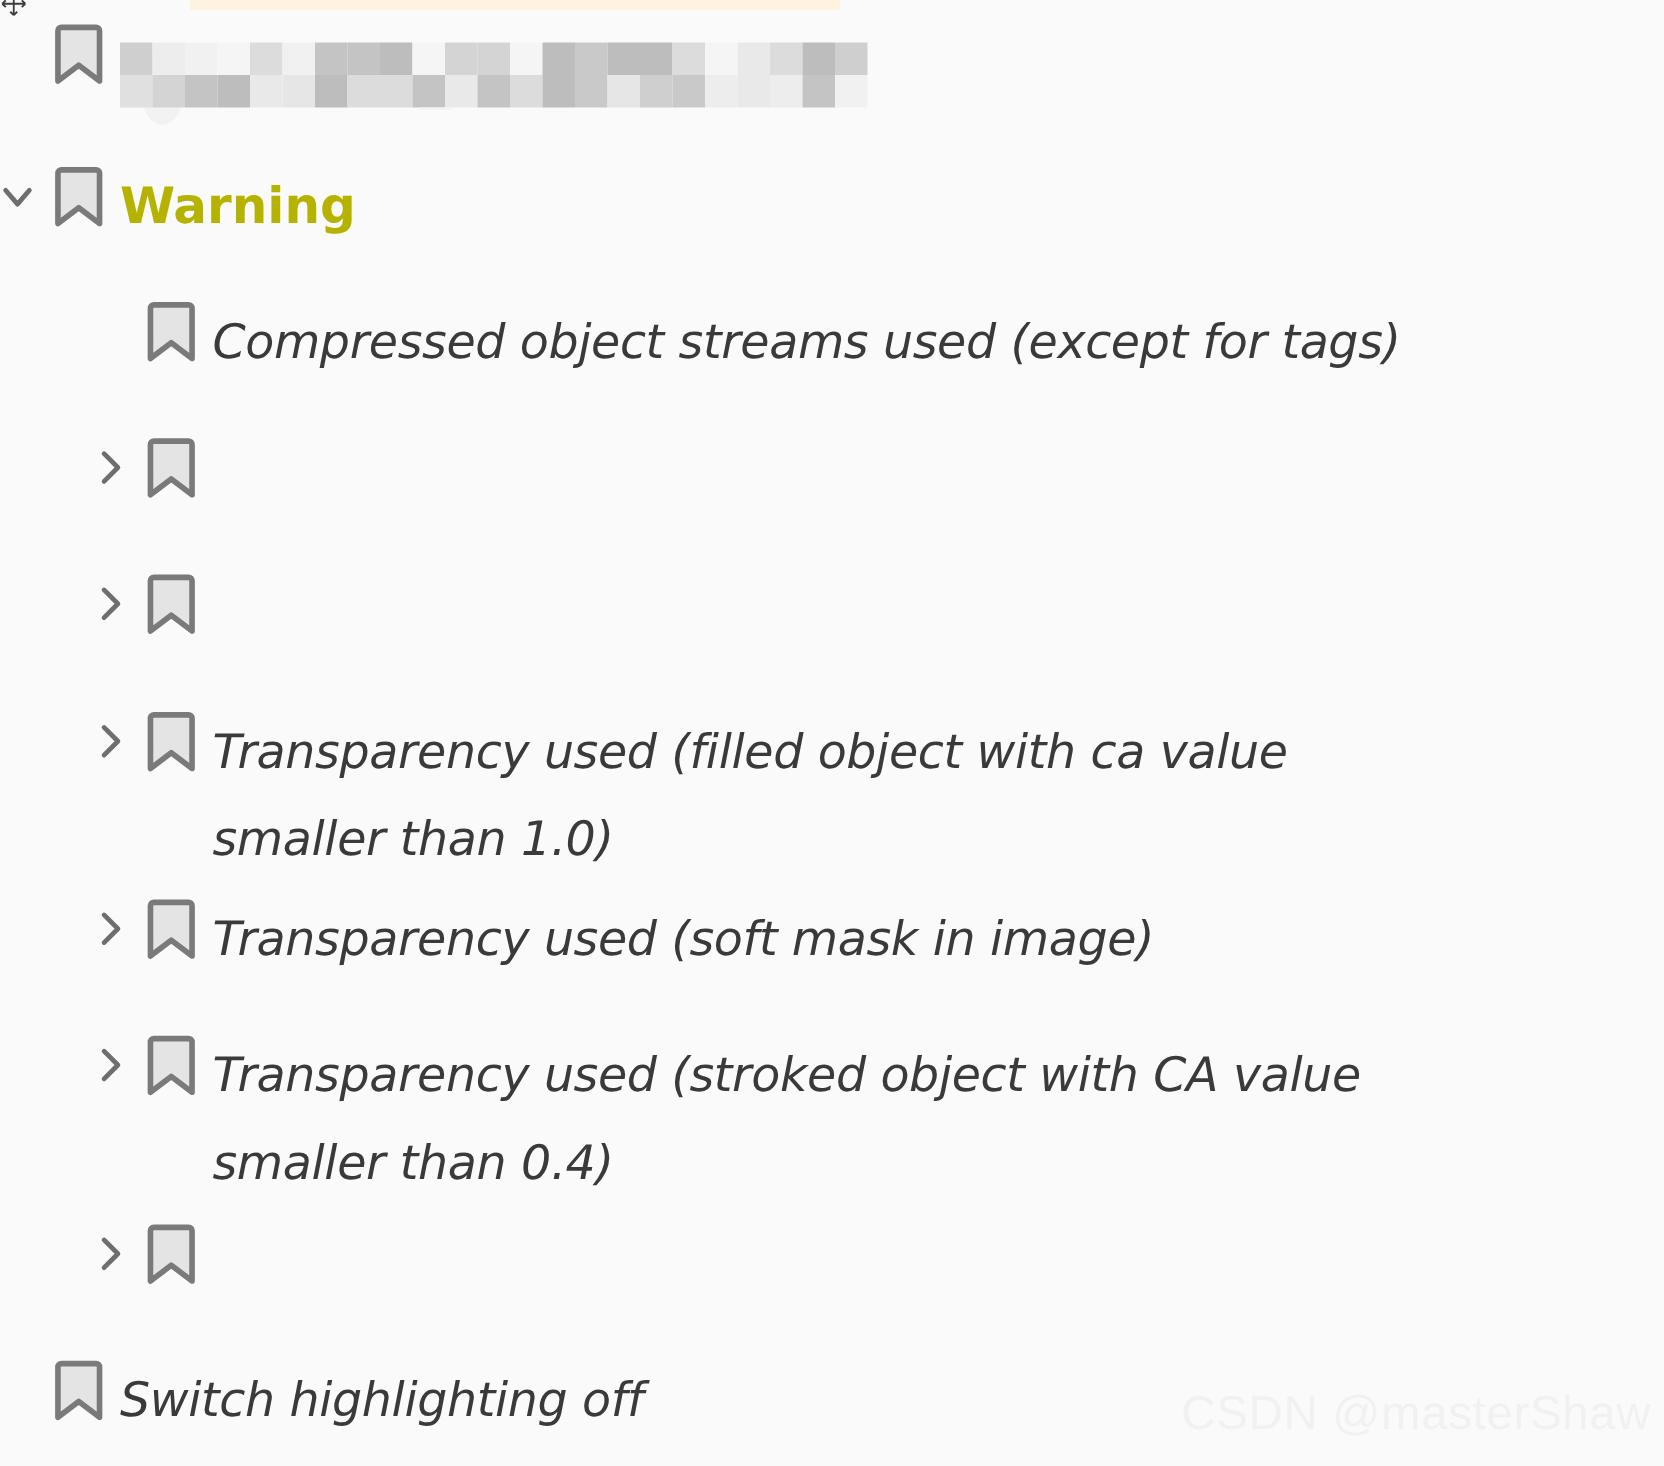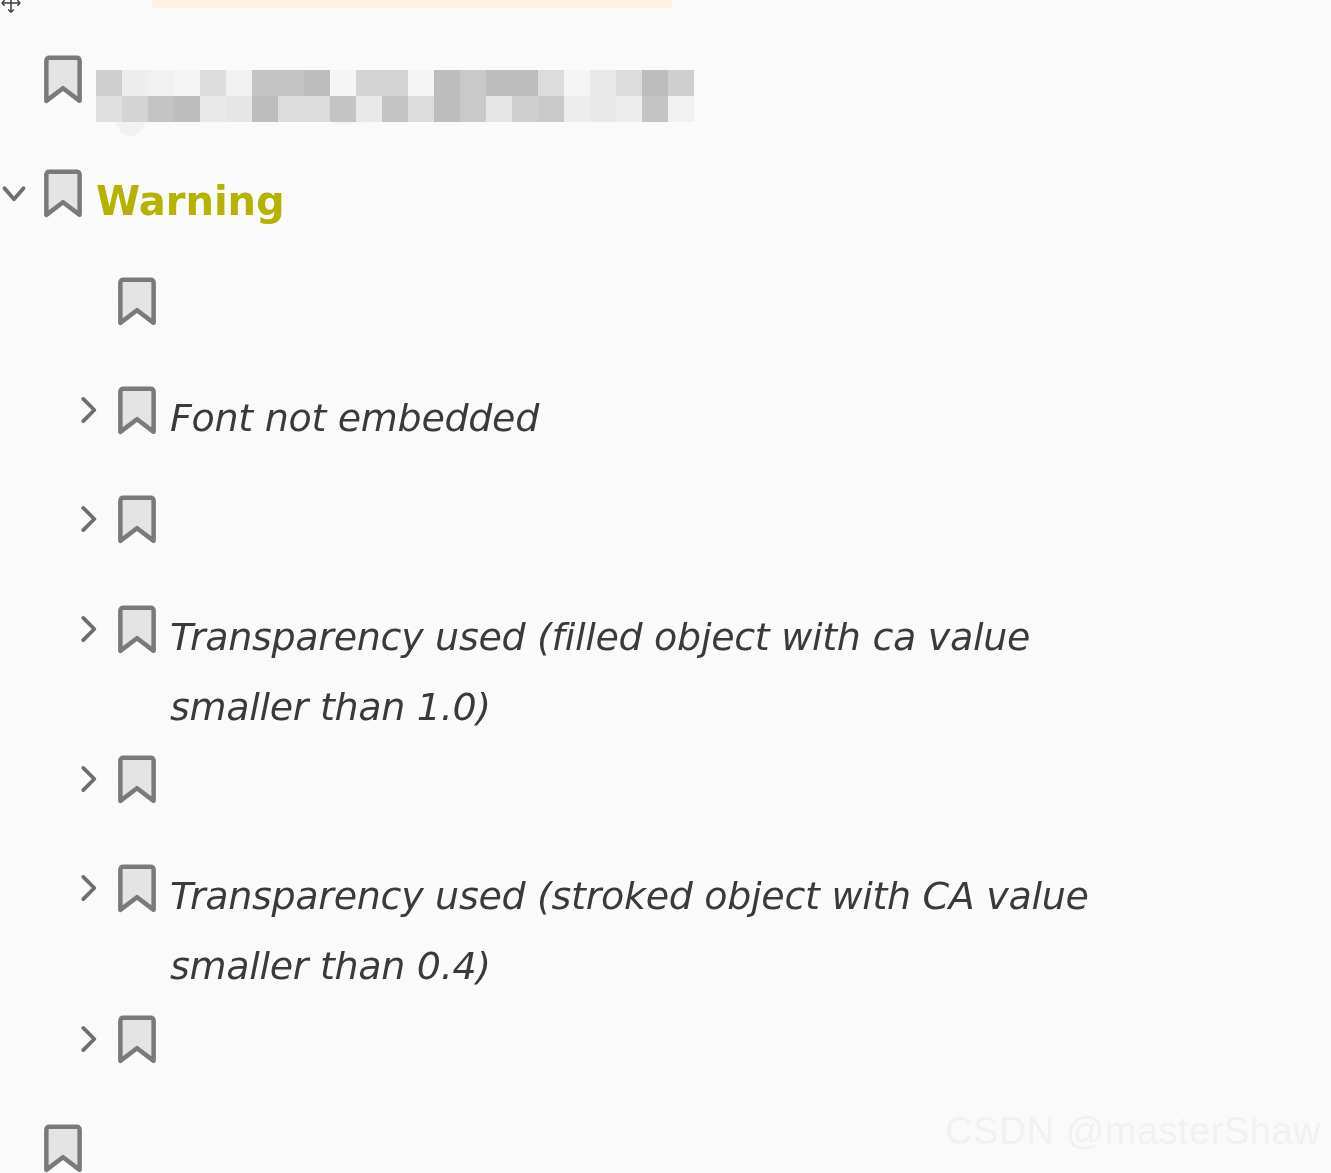--- a/index.html
+++ b/index.html
@@ -36,21 +36,20 @@
     border-radius: 10px 10px 0 0;
   }
 
   
   #bookmark-tree {
     position: absolute;
     left: 0;
     top: 0;
     width: 1331px;
     height: 998px;
-    margin-top: 36px;
   }
 
   .tree-row {
     position: absolute;
     display: flex;
     align-items: flex-start;
     left: 0;
     width: 1331px;
   }
 
@@ -215,33 +214,33 @@
       </span>
       <div class="row-label warning">Warning</div>
     </div>
     <div class="tree-row" style="top: 238px; left: 62px;">
       <span class="twisty"></span>
       <span class="bm-icon">
         <svg viewBox="0 0 24 30" width="42" height="52">
           <path d="M4 2.8 h16 a1.6 1.6 0 0 1 1.6 1.6 V27.6 L12 20.3 L2.4 27.6 V4.4 A1.6 1.6 0 0 1 4 2.8 Z" fill="#e4e4e4" stroke="#7a7a7a" stroke-width="2.6" stroke-linejoin="round"></path>
         </svg>
       </span>
+      <div class="row-label italic">Compressed object streams used (except for tags)</div>
     </div>
     <div class="tree-row" style="top: 347px; left: 62px;">
       <span class="twisty">
         <svg viewBox="0 0 24 24" width="38" height="38" fill="none" stroke="#6e6e6e" stroke-width="2.4" stroke-linecap="round" stroke-linejoin="round">
           <path d="M9 5 L16 12 L9 19"></path>
         </svg>
       </span>
       <span class="bm-icon">
         <svg viewBox="0 0 24 30" width="42" height="52">
           <path d="M4 2.8 h16 a1.6 1.6 0 0 1 1.6 1.6 V27.6 L12 20.3 L2.4 27.6 V4.4 A1.6 1.6 0 0 1 4 2.8 Z" fill="#e4e4e4" stroke="#7a7a7a" stroke-width="2.6" stroke-linejoin="round"></path>
         </svg>
       </span>
-      <div class="row-label italic">Font not embedded</div>
     </div>
     <div class="tree-row" style="top: 456px; left: 62px;">
       <span class="twisty">
         <svg viewBox="0 0 24 24" width="38" height="38" fill="none" stroke="#6e6e6e" stroke-width="2.4" stroke-linecap="round" stroke-linejoin="round">
           <path d="M9 5 L16 12 L9 19"></path>
         </svg>
       </span>
       <span class="bm-icon">
         <svg viewBox="0 0 24 30" width="42" height="52">
           <path d="M4 2.8 h16 a1.6 1.6 0 0 1 1.6 1.6 V27.6 L12 20.3 L2.4 27.6 V4.4 A1.6 1.6 0 0 1 4 2.8 Z" fill="#e4e4e4" stroke="#7a7a7a" stroke-width="2.6" stroke-linejoin="round"></path>
@@ -266,20 +265,21 @@
       <span class="twisty">
         <svg viewBox="0 0 24 24" width="38" height="38" fill="none" stroke="#6e6e6e" stroke-width="2.4" stroke-linecap="round" stroke-linejoin="round">
           <path d="M9 5 L16 12 L9 19"></path>
         </svg>
       </span>
       <span class="bm-icon">
         <svg viewBox="0 0 24 30" width="42" height="52">
           <path d="M4 2.8 h16 a1.6 1.6 0 0 1 1.6 1.6 V27.6 L12 20.3 L2.4 27.6 V4.4 A1.6 1.6 0 0 1 4 2.8 Z" fill="#e4e4e4" stroke="#7a7a7a" stroke-width="2.6" stroke-linejoin="round"></path>
         </svg>
       </span>
+      <div class="row-label italic">Transparency used (soft mask in image)</div>
     </div>
     <div class="tree-row" style="top: 825px; left: 62px;">
       <span class="twisty">
         <svg viewBox="0 0 24 24" width="38" height="38" fill="none" stroke="#6e6e6e" stroke-width="2.4" stroke-linecap="round" stroke-linejoin="round">
           <path d="M9 5 L16 12 L9 19"></path>
         </svg>
       </span>
       <span class="bm-icon">
         <svg viewBox="0 0 24 30" width="42" height="52">
           <path d="M4 2.8 h16 a1.6 1.6 0 0 1 1.6 1.6 V27.6 L12 20.3 L2.4 27.6 V4.4 A1.6 1.6 0 0 1 4 2.8 Z" fill="#e4e4e4" stroke="#7a7a7a" stroke-width="2.6" stroke-linejoin="round"></path>
@@ -300,16 +300,17 @@
         </svg>
       </span>
     </div>
     <div class="tree-row" style="top: 1085px; left: -12px;">
       <span class="twisty"></span>
       <span class="bm-icon">
         <svg viewBox="0 0 24 30" width="42" height="52">
           <path d="M4 2.8 h16 a1.6 1.6 0 0 1 1.6 1.6 V27.6 L12 20.3 L2.4 27.6 V4.4 A1.6 1.6 0 0 1 4 2.8 Z" fill="#e4e4e4" stroke="#7a7a7a" stroke-width="2.6" stroke-linejoin="round"></path>
         </svg>
       </span>
+      <div class="row-label italic">Switch highlighting off</div>
     </div>
   </div>
 
 <div id="watermark">CSDN @masterShaw</div>
 
 </body></html>

